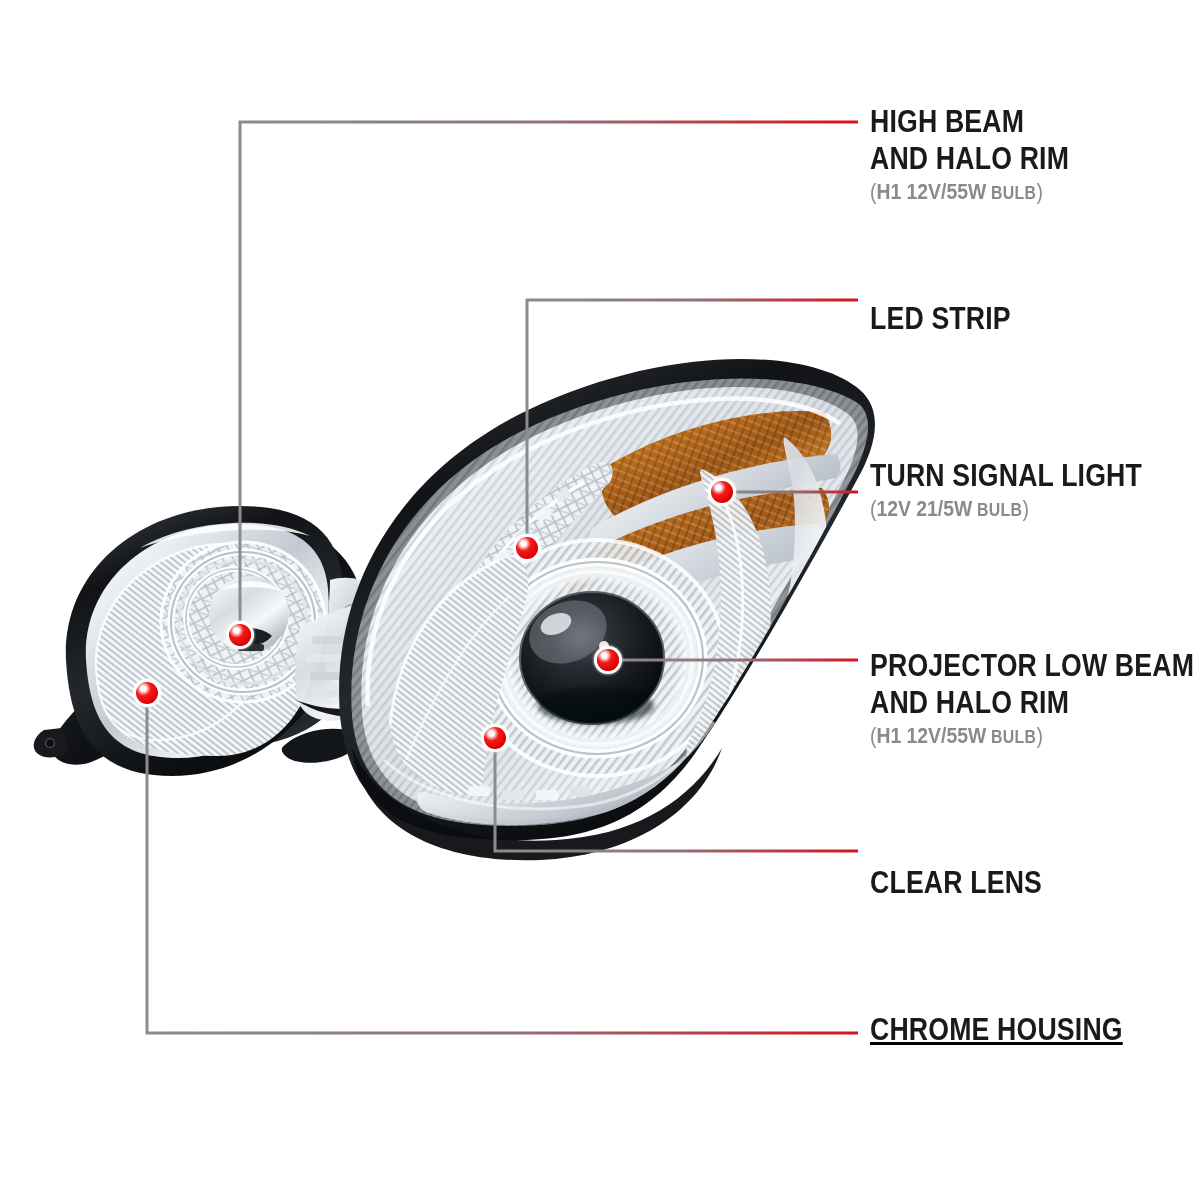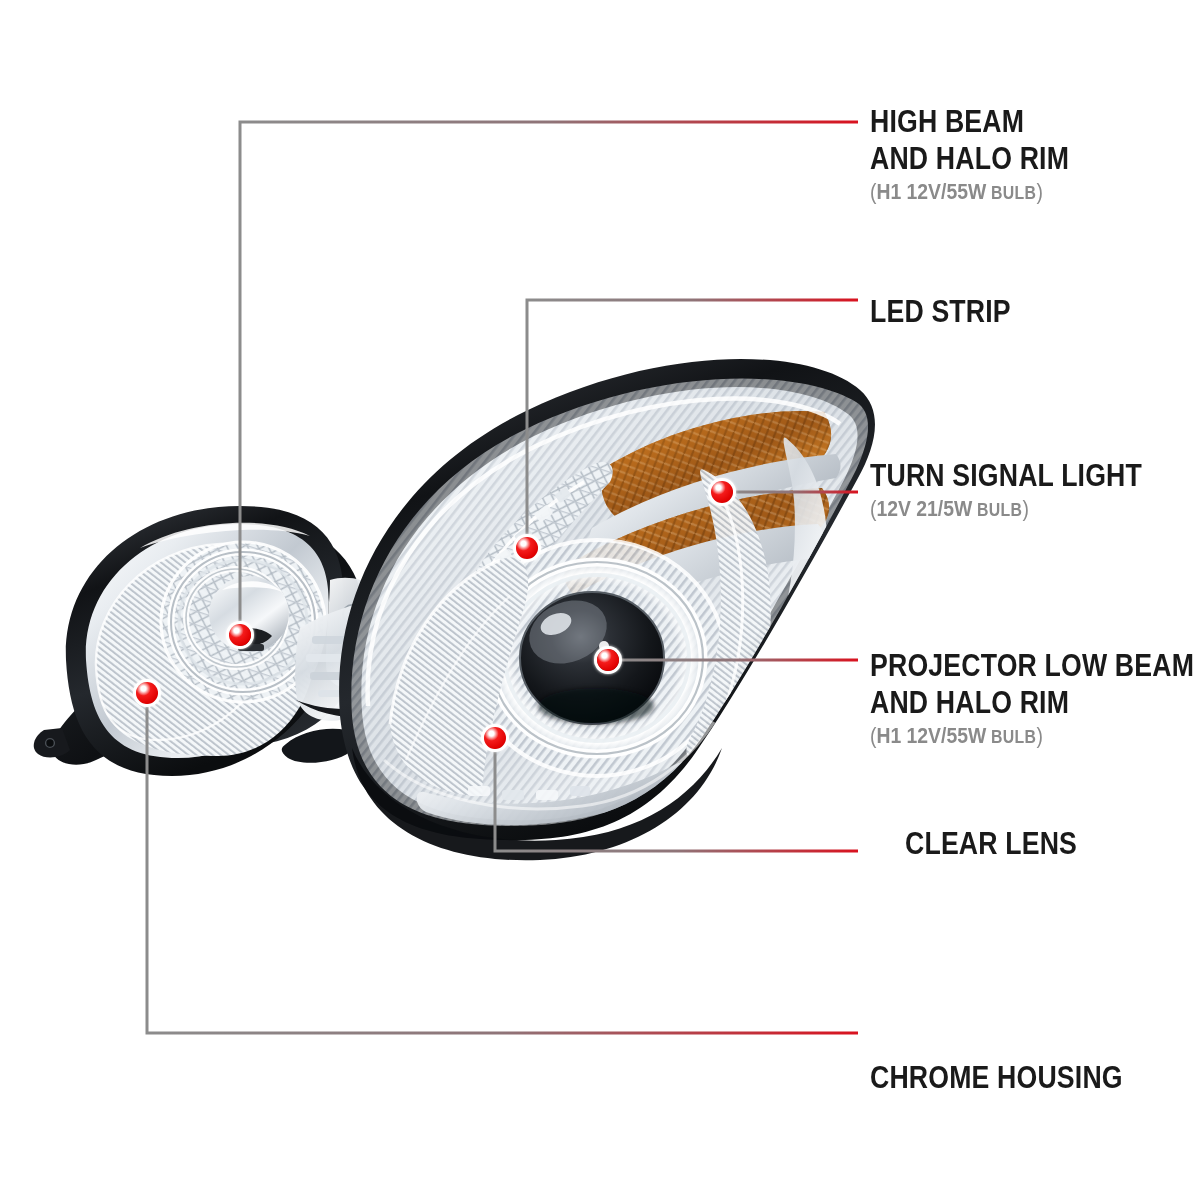--- a/index.html
+++ b/index.html
@@ -419,33 +419,33 @@
       <div class="callout-dot" style="left: 608px; top: 660px;"></div>
       <div class="callout-dot" style="left: 495px; top: 738px;"></div>
       <div class="callout-dot" style="left: 147px; top: 693px;"></div>
     </div>
   <div id="labels-layer">
       <div class="callout-label" style="left: 870px; top: 106px;">
         <span class="callout-title">HIGH BEAM</span>
         <span class="callout-title">AND HALO RIM</span>
         <span class="callout-sub"><span class="paren">(</span><span>H1  12V/55W</span><span class="small"> BULB</span><span class="paren">)</span></span>
       </div>
-      <div class="callout-label" style="left: 870px; top: 296px;">
+      <div class="callout-label" style="left: 870px; top: 303px;">
         <span class="callout-title">LED STRIP</span>
       </div>
       <div class="callout-label" style="left: 870px; top: 460px;">
         <span class="callout-title">TURN SIGNAL LIGHT</span>
         <span class="callout-sub"><span class="paren">(</span><span>12V  21/5W</span><span class="small"> BULB</span><span class="paren">)</span></span>
       </div>
       <div class="callout-label" style="left: 870px; top: 650px;">
         <span class="callout-title">PROJECTOR LOW BEAM</span>
         <span class="callout-title">AND HALO RIM</span>
         <span class="callout-sub"><span class="paren">(</span><span>H1  12V/55W</span><span class="small"> BULB</span><span class="paren">)</span></span>
       </div>
-      <div class="callout-label" style="left: 870px; top: 828px; margin-left: 35px;">
+      <div class="callout-label" style="left: 870px; top: 867px;">
         <span class="callout-title">CLEAR LENS</span>
       </div>
-      <div class="callout-label" style="left: 870px; top: 1062px;">
+      <div class="callout-label" style="left: 870px; top: 1014px; text-decoration: underline;">
         <span class="callout-title">CHROME HOUSING</span>
       </div>
     </div>
 
 </div>
 
 </body></html>

